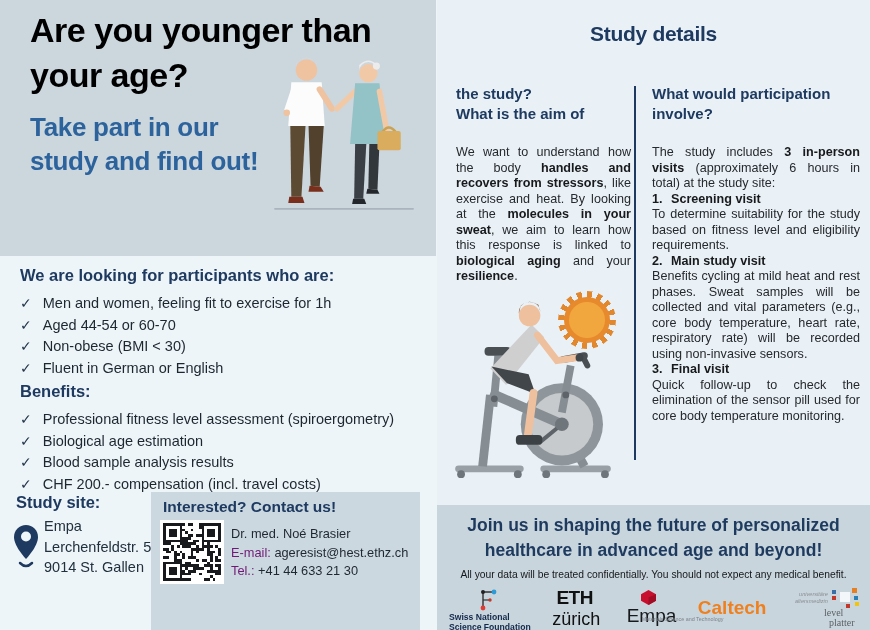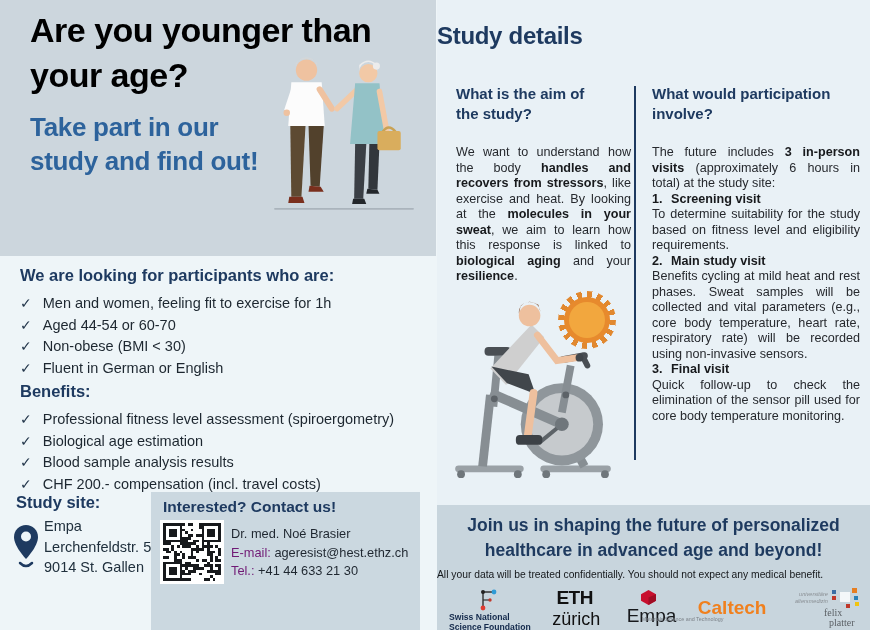--- a/index.html
+++ b/index.html
@@ -31,42 +31,42 @@
 
   
   .contact-box{left:151px;top:492px;width:269px;height:138px;background:#cbd8e0;}
   .contact-h{left:12px;top:6px;font-size:15.5px;font-weight:700;color:#1e3a60;}
   .qr-wrap{left:9px;top:28px;width:64px;height:64px;background:#ffffff;padding:3px;box-sizing:border-box;}
   .qr-wrap svg{width:58px;height:58px;display:block;}
   .contact-lines{left:80px;top:33px;width:186px;font-size:12.8px;line-height:18.5px;color:#1f2730;}
   .lbl{font-weight:400;color:#701a75;}
 
   
-  .study-title{left:437px;top:22px;width:433px;font-size:24px;font-weight:700;color:#1e3a60;letter-spacing:-0.3px;}
+  .study-title{left:437px;top:22px;width:433px;text-align:center;font-size:21px;font-weight:700;color:#1e3a60;letter-spacing:-0.3px;}
   .divider{left:634px;top:86px;width:2px;height:374px;background:#1e3a60;}
   .col-h{font-size:15px;line-height:20px;font-weight:700;color:#1e3a60;}
   .aim-col{left:456px;top:84px;width:175px;}
   .part-col{left:652px;top:84px;width:208px;}
   .body-p{margin:21px 0 0 0;font-size:12.6px;line-height:15.5px;text-align:justify;color:#26292e;}
   .b{font-weight:700;color:#17191c;}
   .visit-title{display:flex;font-size:12.6px;line-height:15.5px;font-weight:700;color:#17191c;}
   .vnum{width:19px;flex:0 0 auto;}
   .vdesc{margin:0;font-size:12.6px;line-height:15.5px;text-align:justify;color:#26292e;}
 
   
   .sun{left:558px;top:291px;width:58px;height:58px;}
   .sun .rays{position:absolute;inset:0;border-radius:50%;background:repeating-conic-gradient(#e1882f 0deg 11deg,rgba(0,0,0,0) 11deg 22.5deg);}
   .sun .disc{position:absolute;inset:6px;border-radius:50%;background:#e78a2d;}
   .sun .core{position:absolute;inset:11px;border-radius:50%;background:#f2a73e;}
   .bike{left:447px;top:297px;width:172px;height:186px;}
 
   
   .banner{left:437px;top:505px;width:433px;height:125px;background:#c8d5dd;}
   .banner-h{left:8px;right:8px;top:8px;text-align:center;font-size:17.5px;line-height:25px;font-weight:700;color:#1e3a5f;}
-  .banner-d{left:0;right:0;top:64px;font-size:10.3px;font-weight:500;color:#15181b;}
+  .banner-d{left:0;right:0;top:64px;text-align:center;font-size:10.3px;font-weight:500;color:#15181b;}
   .logos{left:4px;right:4px;top:82px;height:42px;display:flex;align-items:center;justify-content:space-between;padding:0 4px;}
   .logo{display:flex;align-items:center;flex-direction:column;}
   .snsf-text{font-size:8.6px;line-height:10px;font-weight:700;color:#13294b;margin-left:4px;}
   .eth-bold{font-size:19px;font-weight:800;color:#111;letter-spacing:-0.5px;margin-right:3px;}
   .eth-rest{font-size:18px;font-weight:400;color:#111;}
   .empa{position:relative;display:flex;align-items:center;}
   .empa-name{font-size:19px;color:#17191c;margin-left:5px;}
   .empa-sub{position:absolute;left:20px;top:26px;font-size:5.4px;color:#7d838a;white-space:nowrap;}
   .caltech{font-size:19px;font-weight:600;color:#f0801e;}
   .felix{position:relative;width:74px;height:40px;}
@@ -413,32 +413,32 @@
       <div><span class="lbl">E-mail:</span> <span>ageresist@hest.ethz.ch</span></div>
       <div><span class="lbl">Tel.:</span> <span>+41 44 633 21 30</span></div>
     </div>
   </div>
 
   <div class="abs study-title">Study details</div>
   <div class="abs divider"></div>
 
   <div class="abs aim-col">
     <div class="col-h">
+      <div>the study?</div>
       <div>What is the aim of</div>
-      <div>the study?</div>
     </div>
     <p class="body-p"><span>We want to understand how the body </span><span class="b">handles and recovers from stressors</span><span>, like exercise and heat. By looking at the </span><span class="b">molecules in your sweat</span><span>, we aim to learn how this response is linked to </span><span class="b">biological aging</span><span> and your </span><span class="b">resilience</span><span>.</span></p>
   </div>
 
   <div class="abs part-col">
     <div class="col-h">
       <div>What would participation</div>
       <div>involve?</div>
     </div>
-    <p class="body-p"><span>The future includes </span><span class="b">3 in-person visits</span><span> (approximately 6 hours in total) at the study site:</span></p>
+    <p class="body-p"><span>The study includes </span><span class="b">3 in-person visits</span><span> (approximately 6 hours in total) at the study site:</span></p>
     <div class="visit-title">
       <span class="vnum">1.</span>
       <span>Screening visit</span>
     </div>
     <p class="vdesc">To determine suitability for the study based on fitness level and eligibility requirements.</p>
     <div class="visit-title">
       <span class="vnum">2.</span>
       <span>Main study visit</span>
     </div>
     <p class="vdesc">Benefits cycling at mild heat and rest phases. Sweat samples will be collected and vital parameters (e.g., core body temperature, heart rate, respiratory rate) will be recorded using non-invasive sensors.</p>
@@ -529,20 +529,20 @@
         <svg class="felix-sq" viewBox="0 0 28 22">
           <rect x="8" y="4" width="10" height="10" fill="#f4f7f9"></rect>
           <rect x="0" y="2" width="4" height="4" fill="#3a6ea5"></rect>
           <rect x="0" y="8" width="4" height="4" fill="#c0392b"></rect>
           <rect x="20" y="0" width="5" height="5" fill="#e67e22"></rect>
           <rect x="22" y="8" width="4" height="4" fill="#2980b9"></rect>
           <rect x="14" y="16" width="4" height="4" fill="#c0392b"></rect>
           <rect x="23" y="14" width="4" height="4" fill="#f1c40f"></rect>
         </svg>
         <div class="felix-name">
-          <div>felix</div>
+          <div>level</div>
           <div>platter</div>
         </div>
       </div>
     </div>
   </div>
 
 </div>
 
 </body></html>

